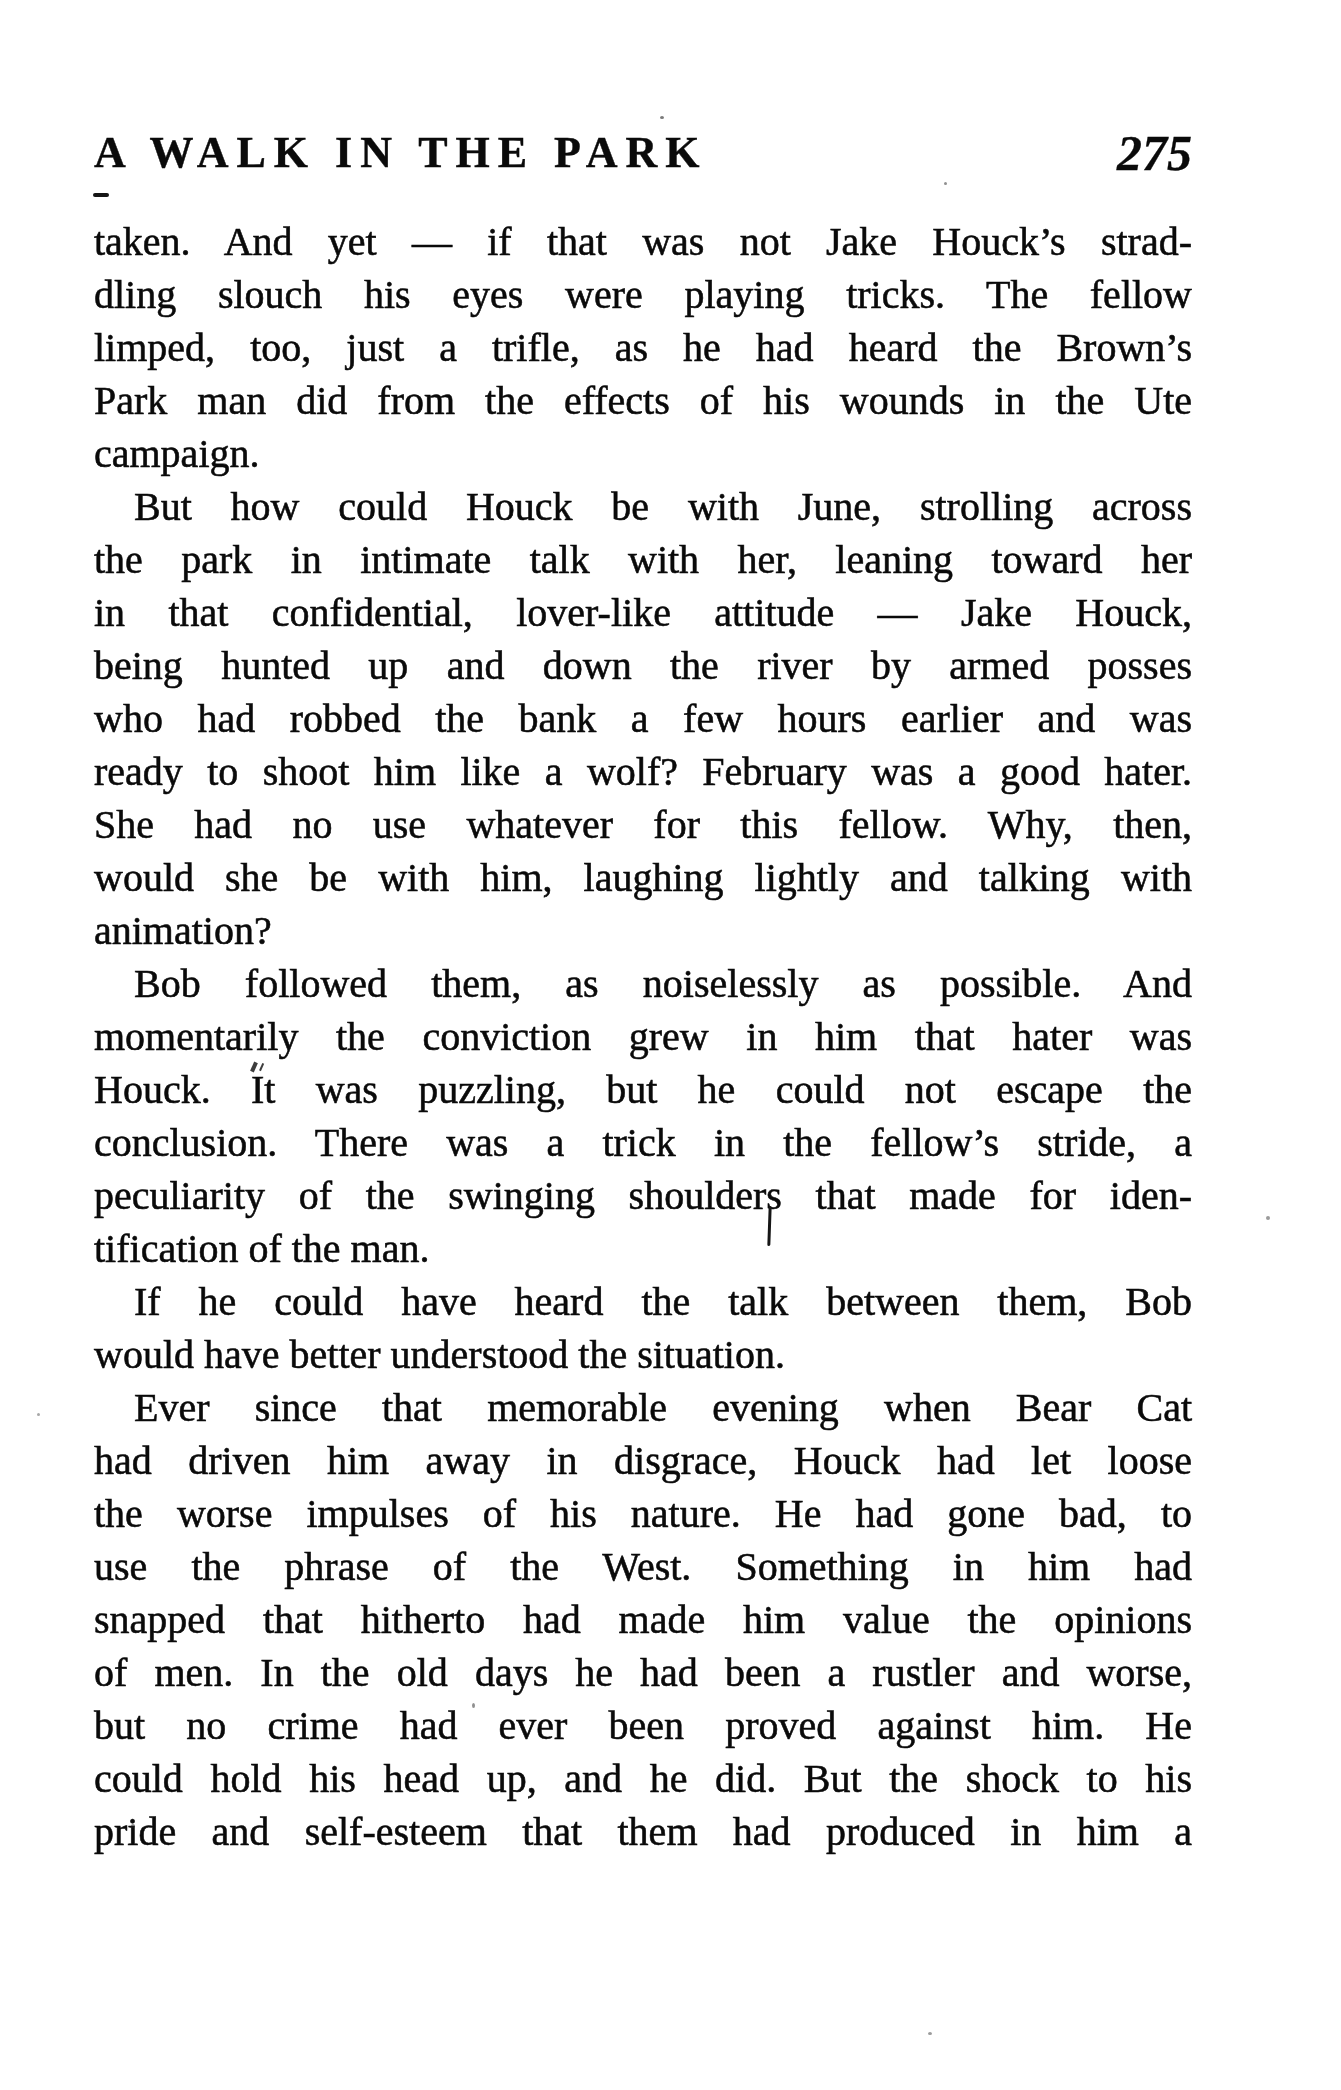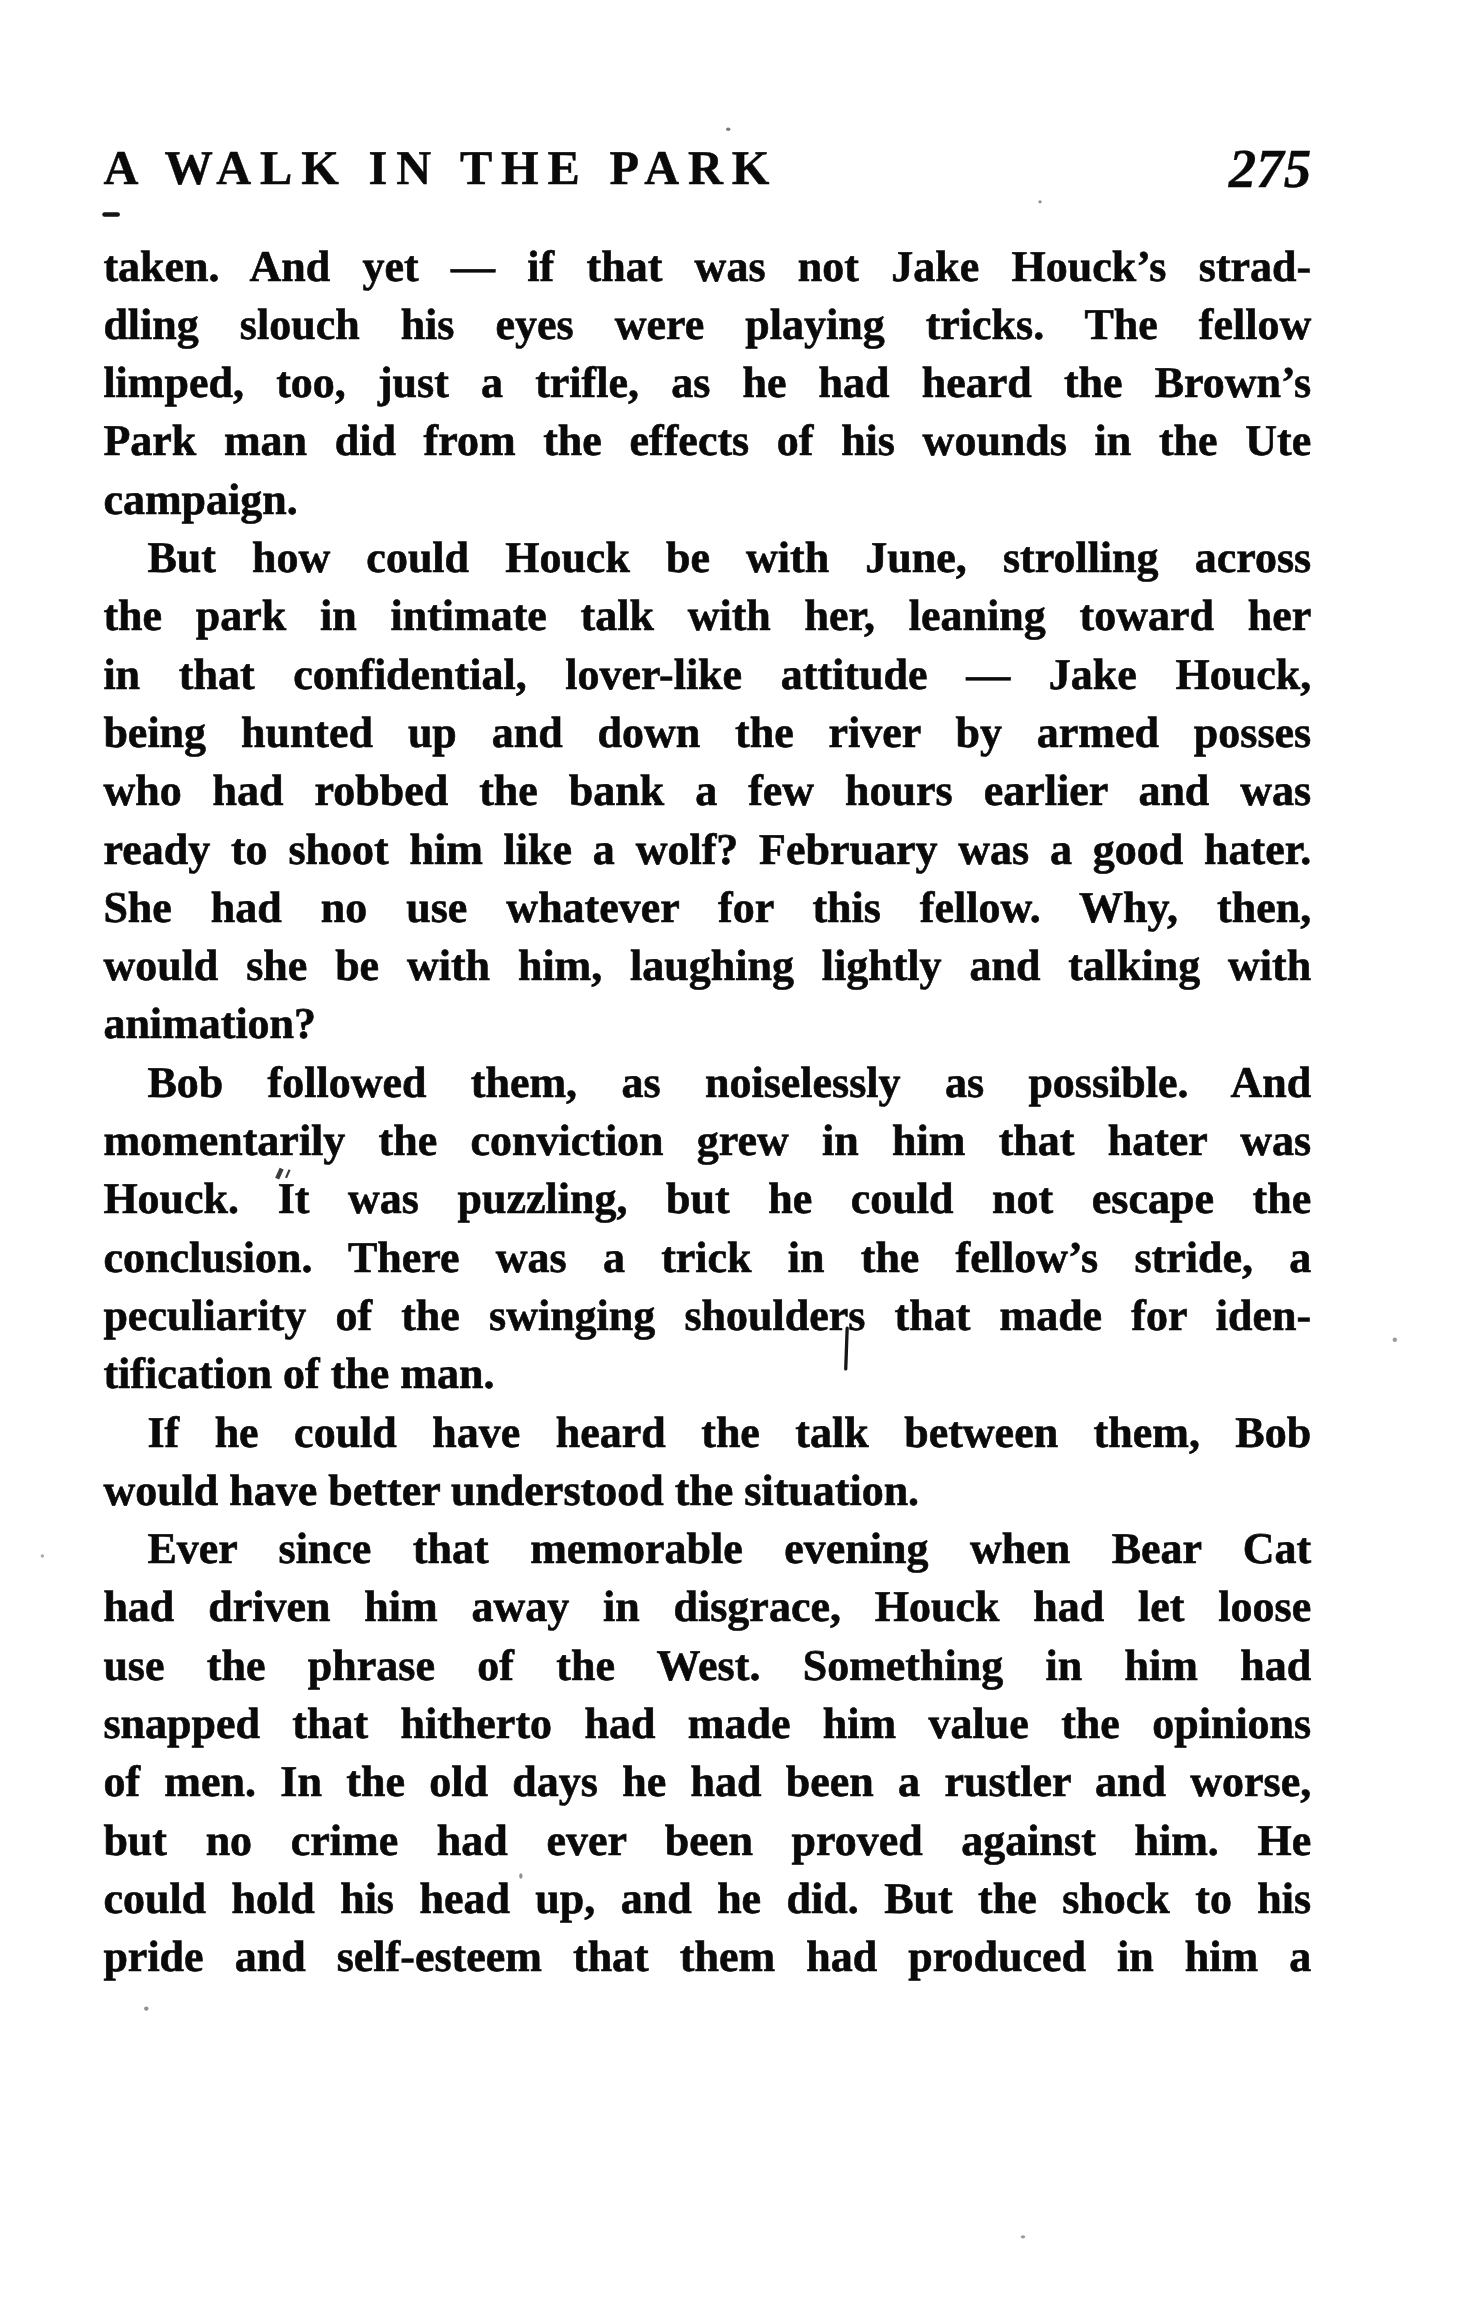--- a/index.html
+++ b/index.html
@@ -42,21 +42,21 @@
   }
   .text-column {
     position: absolute;
     left: 94px;
     top: 215px;
     width: 1098px;
     font-size: 40px;
     line-height: 53px;
     -webkit-text-stroke: 0.55px #0a0a0a;
   }
-  .line { text-align: justify; text-align-last: justify; font-weight: bold; }
+  .line { text-align: justify; text-align-last: justify; }
   .line.endline { text-align-last: left; }
   .line.indent { text-indent: 40px; }
 
   
   .margin-dash {
     position: absolute;
     left: 93px; top: 193px;
     width: 16px; height: 4px;
     background: #151515;
     border-radius: 2px;
@@ -117,20 +117,21 @@
       <div class="line indent">Bob followed them, as noiselessly as possible.  And</div>
       <div class="line">momentarily the conviction grew in him that hater was</div>
       <div class="line">Houck.  It was puzzling, but he could not escape the</div>
       <div class="line">conclusion.  There was a trick in the fellow’s stride, a</div>
       <div class="line">peculiarity of the swinging shoulders that made for iden-</div>
       <div class="line endline">tification of the man.</div>
       <div class="line indent">If he could have heard the talk between them, Bob</div>
       <div class="line endline">would have better understood the situation.</div>
       <div class="line indent">Ever since that memorable evening when Bear Cat</div>
       <div class="line">had driven him away in disgrace, Houck had let loose</div>
+      <div class="line">the worse impulses of his nature.  He had gone bad, to</div>
       <div class="line">use the phrase of the West.  Something in him had</div>
       <div class="line">snapped that hitherto had made him value the opinions</div>
       <div class="line">of men.  In the old days he had been a rustler and worse,</div>
       <div class="line">but no crime had ever been proved against him.  He</div>
       <div class="line">could hold his head up, and he did.  But the shock to his</div>
       <div class="line">pride and self-esteem that them had produced in him a</div>
     </div>
 
   <div class="tick-mark"></div>
   <div class="stray-stroke"></div>

